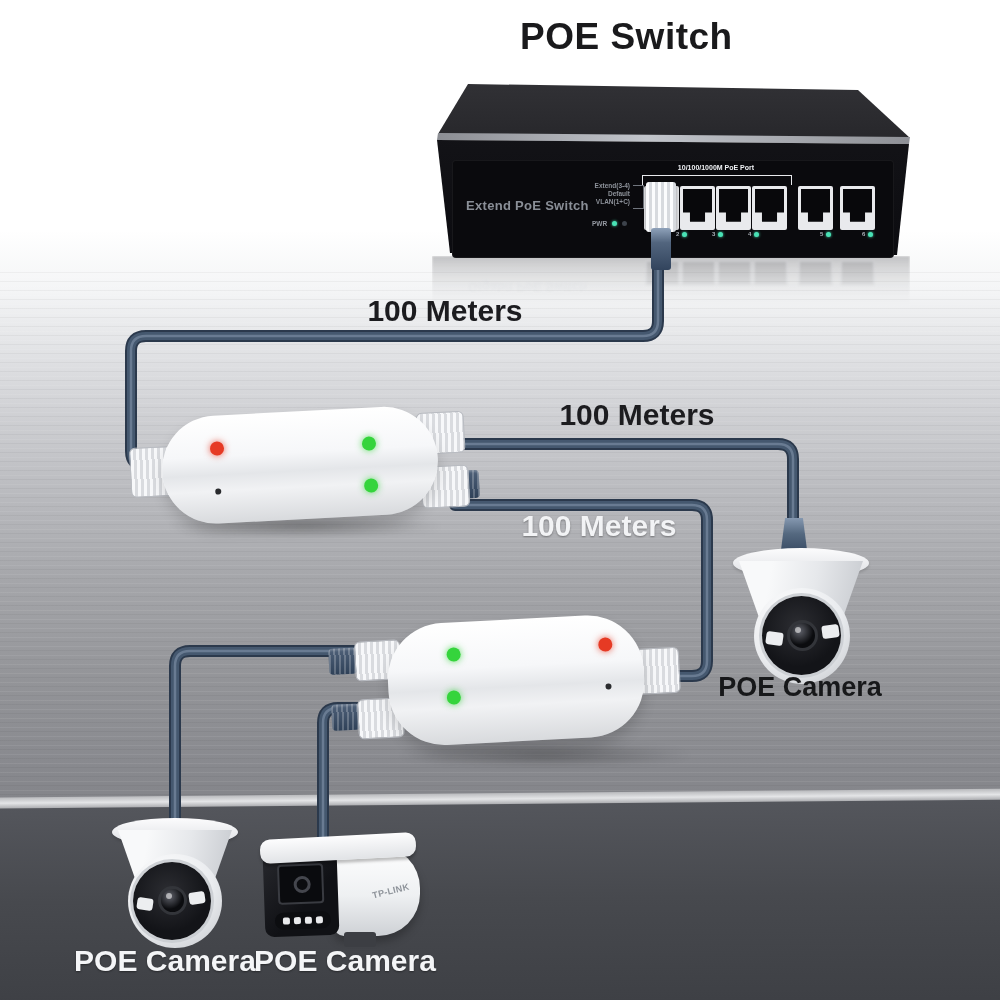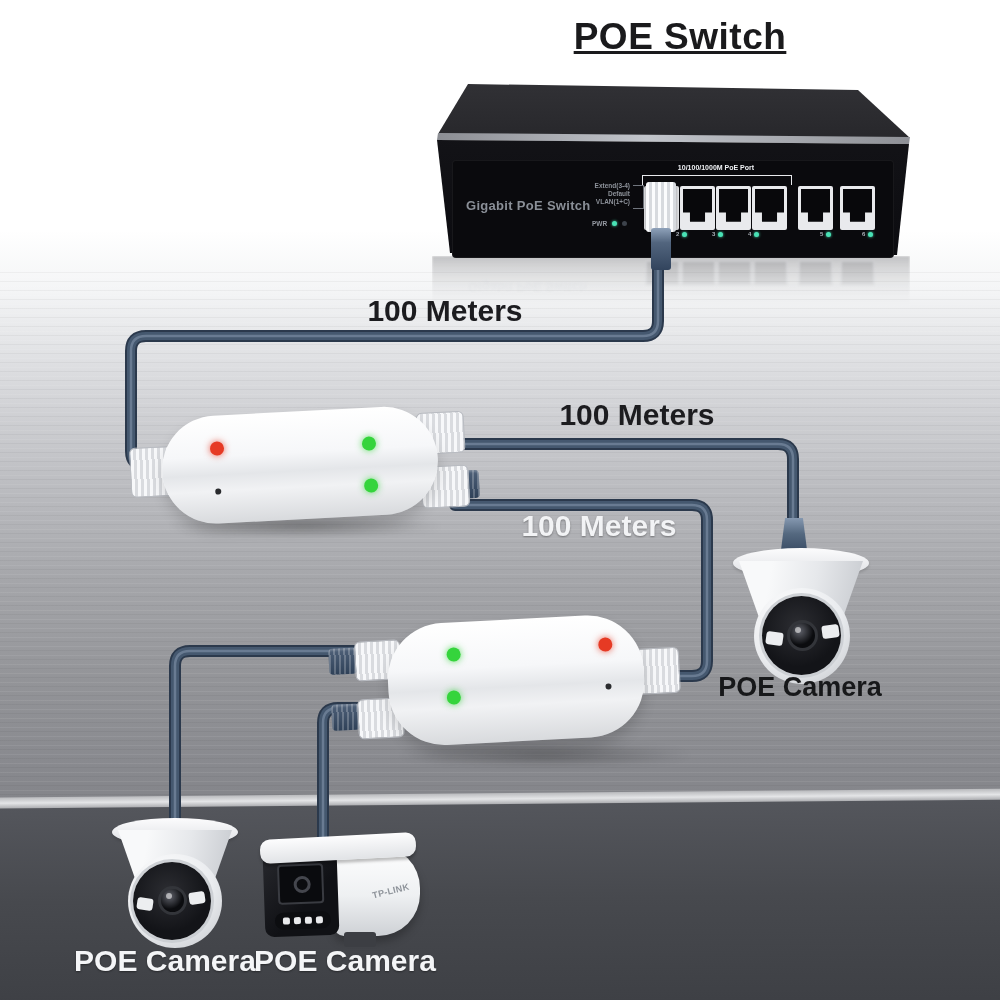--- a/index.html
+++ b/index.html
@@ -21,22 +21,22 @@
   
   .badge{position:absolute;left:0;top:26px;width:310px;height:53px;
     border-radius:4px 16px 16px 4px;
     background:linear-gradient(180deg,#6a81a1 0%,#53709b 38%,#3b5888 62%,#31497b 100%);
     border:2px solid #273b63;box-sizing:border-box;
     box-shadow:inset 0 2px 3px rgba(255,255,255,.28),0 2px 4px rgba(0,0,0,.18);}
   .badge span{position:absolute;left:106px;top:2px;font-size:39px;font-weight:600;color:#ffffff;
     letter-spacing:.5px;text-shadow:0 1px 2px rgba(0,0,0,.25);}
 
   
-  .title{position:absolute;left:540px;top:16px;width:280px;text-align:center;
-    font-size:37px;font-weight:800;color:#1a1a1c;letter-spacing:.5px;text-decoration:underline;}
+  .title{position:absolute;left:520px;top:16px;width:280px;
+    font-size:37px;font-weight:800;color:#1a1a1c;letter-spacing:.5px;}
 
   
   svg.cables{position:absolute;left:0;top:0;z-index:3;}
   .cable-outer{fill:none;stroke:#2b394c;stroke-width:12;stroke-linecap:round;}
   .cable-inner{fill:none;stroke:#45586f;stroke-width:8;stroke-linecap:round;}
   .cable-sheen{fill:none;stroke:rgba(148,166,189,.45);stroke-width:2.5;stroke-linecap:round;}
 
   
   .sw{position:absolute;left:430px;top:78px;width:482px;height:186px;z-index:4;}
   .sw-top{position:absolute;inset:0;clip-path:polygon(38px 6px,428px 12px,480px 60px,8px 56px);
@@ -238,21 +238,21 @@
   </svg>
 
 
   <div class="title">POE Switch</div>
 
   <div class="sw">
     <div class="sw-top"></div>
     <div class="sw-rim"></div>
     <div class="sw-front"></div>
     <div class="sw-recess"></div>
-    <div class="sw-brand">Gigabit PoE Switch</div>
+    <div class="sw-brand">Extend PoE Switch</div>
     <div class="sw-config">
       <div>Extend(3-4)</div>
       <div>Default</div>
       <div>VLAN(1+C)</div>
     </div>
     <div class="sw-config-bracket"></div>
     <div class="sw-pwr">
       <span>PWR</span>
       <span class="dot-led"></span>
       <span class="dot-led dim"></span>

